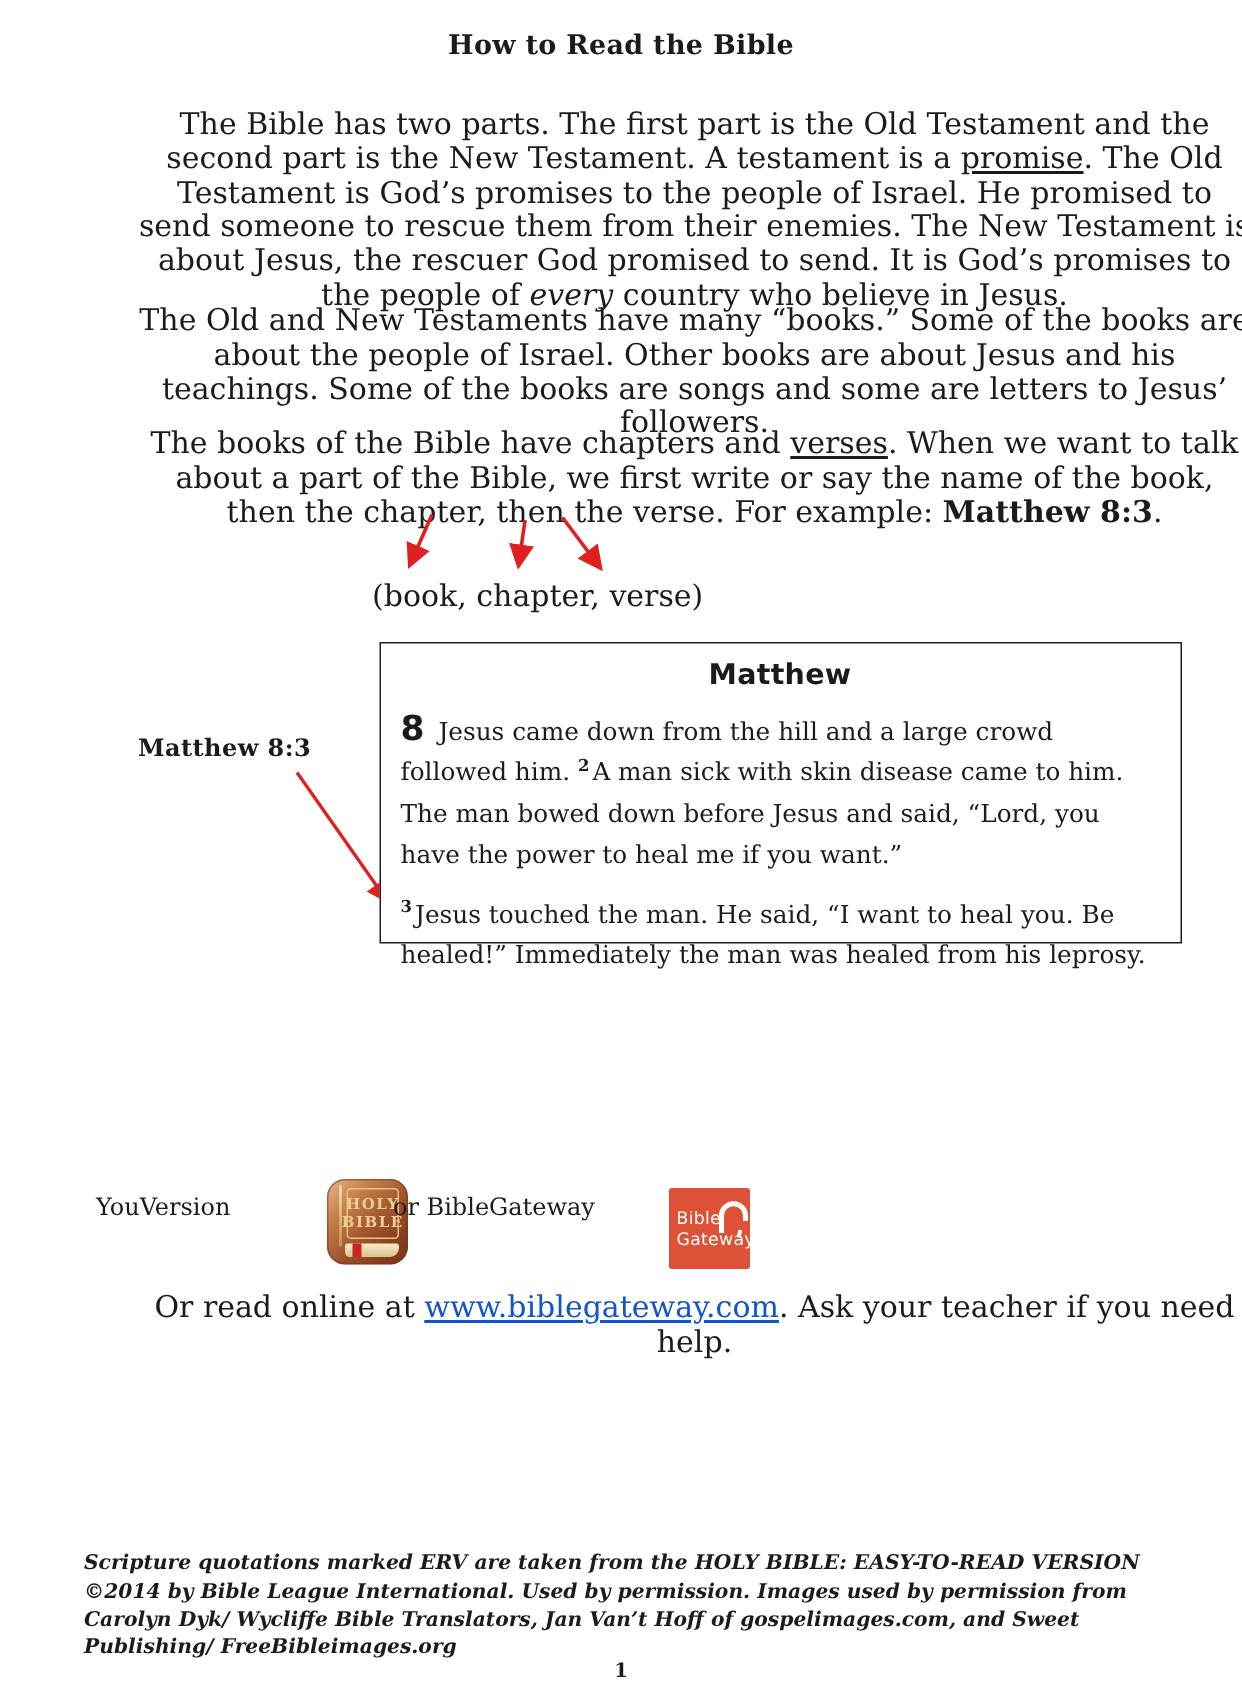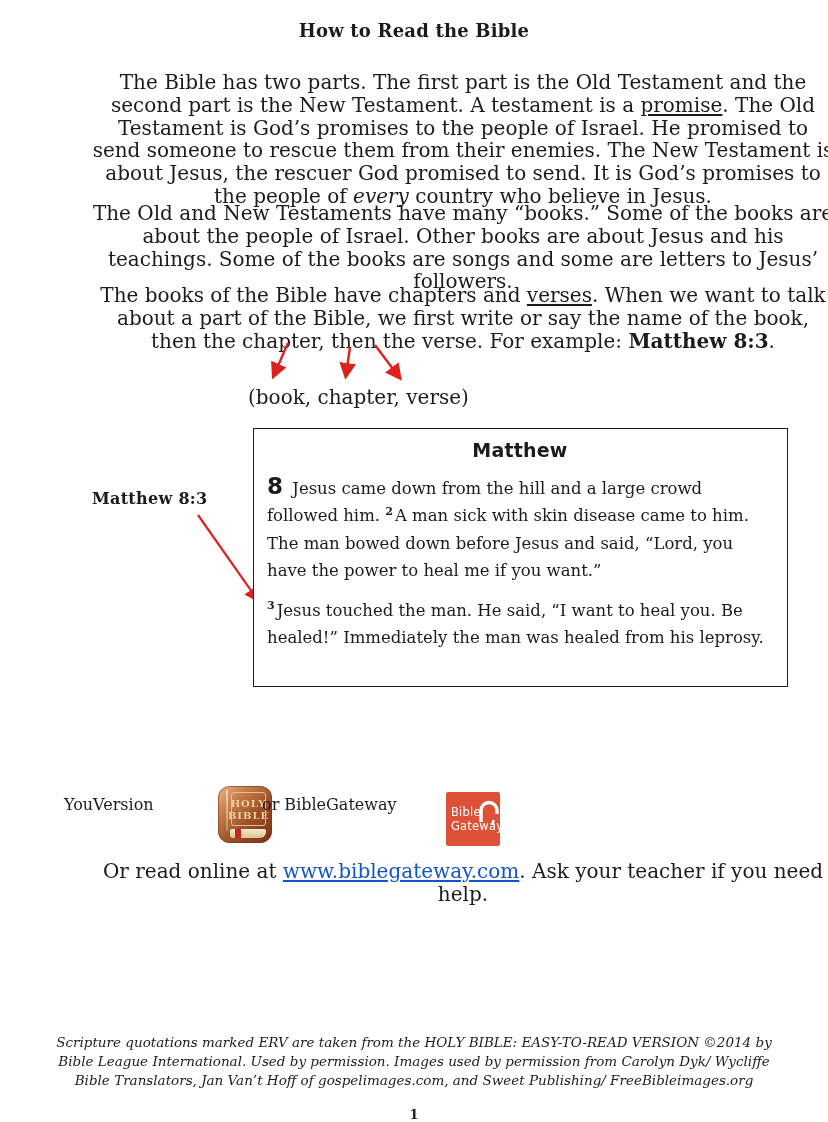--- a/index.html
+++ b/index.html
@@ -43,21 +43,21 @@
     top:385px;left:248px;
     font-size:20px;
   }
   .ref-label{
     top:489px;left:92px;
     font-size:16px;font-weight:bold;
     letter-spacing:.3px;
   }
   .verse-box{
     top:428px;left:253px;
-    width:535px;height:259px;
+    width:535px;height:201px;
     border:1.6px solid #1f1f1f;
     background:#fff;
     padding:10px 14px 0 13px;
   }
   .box-title{
     text-align:center;
     font-family:"DejaVu Sans","Liberation Sans",sans-serif;
     font-size:19px;font-weight:bold;
     margin-bottom:12px;
     letter-spacing:.2px;
@@ -132,23 +132,22 @@
     font-family:"DejaVu Sans","Liberation Sans",sans-serif;
     color:#ffffff;
     font-size:11.5px;line-height:13.5px;
     letter-spacing:.2px;
   }
   .bg-crook{position:absolute;top:0;left:0;}
   .read-online{top:860px;}
   a.doc-link{color:var(--link-blue);text-decoration:underline;text-underline-offset:2px;cursor:pointer;}
   .footer-credits{
     top:1033px;left:56px;width:716px;
-    text-align:center;
     font-style:italic;
-    font-size:13.5px;line-height:18.8px;
+    font-size:13.5px;line-height:18.8px;font-weight:bold;
   }
   .page-number{
     top:1107px;left:0;width:828px;
     text-align:center;
     font-size:13px;font-weight:600;
   }
   svg.arrows{overflow:visible;}
 </style>
 </head>
 <body>

